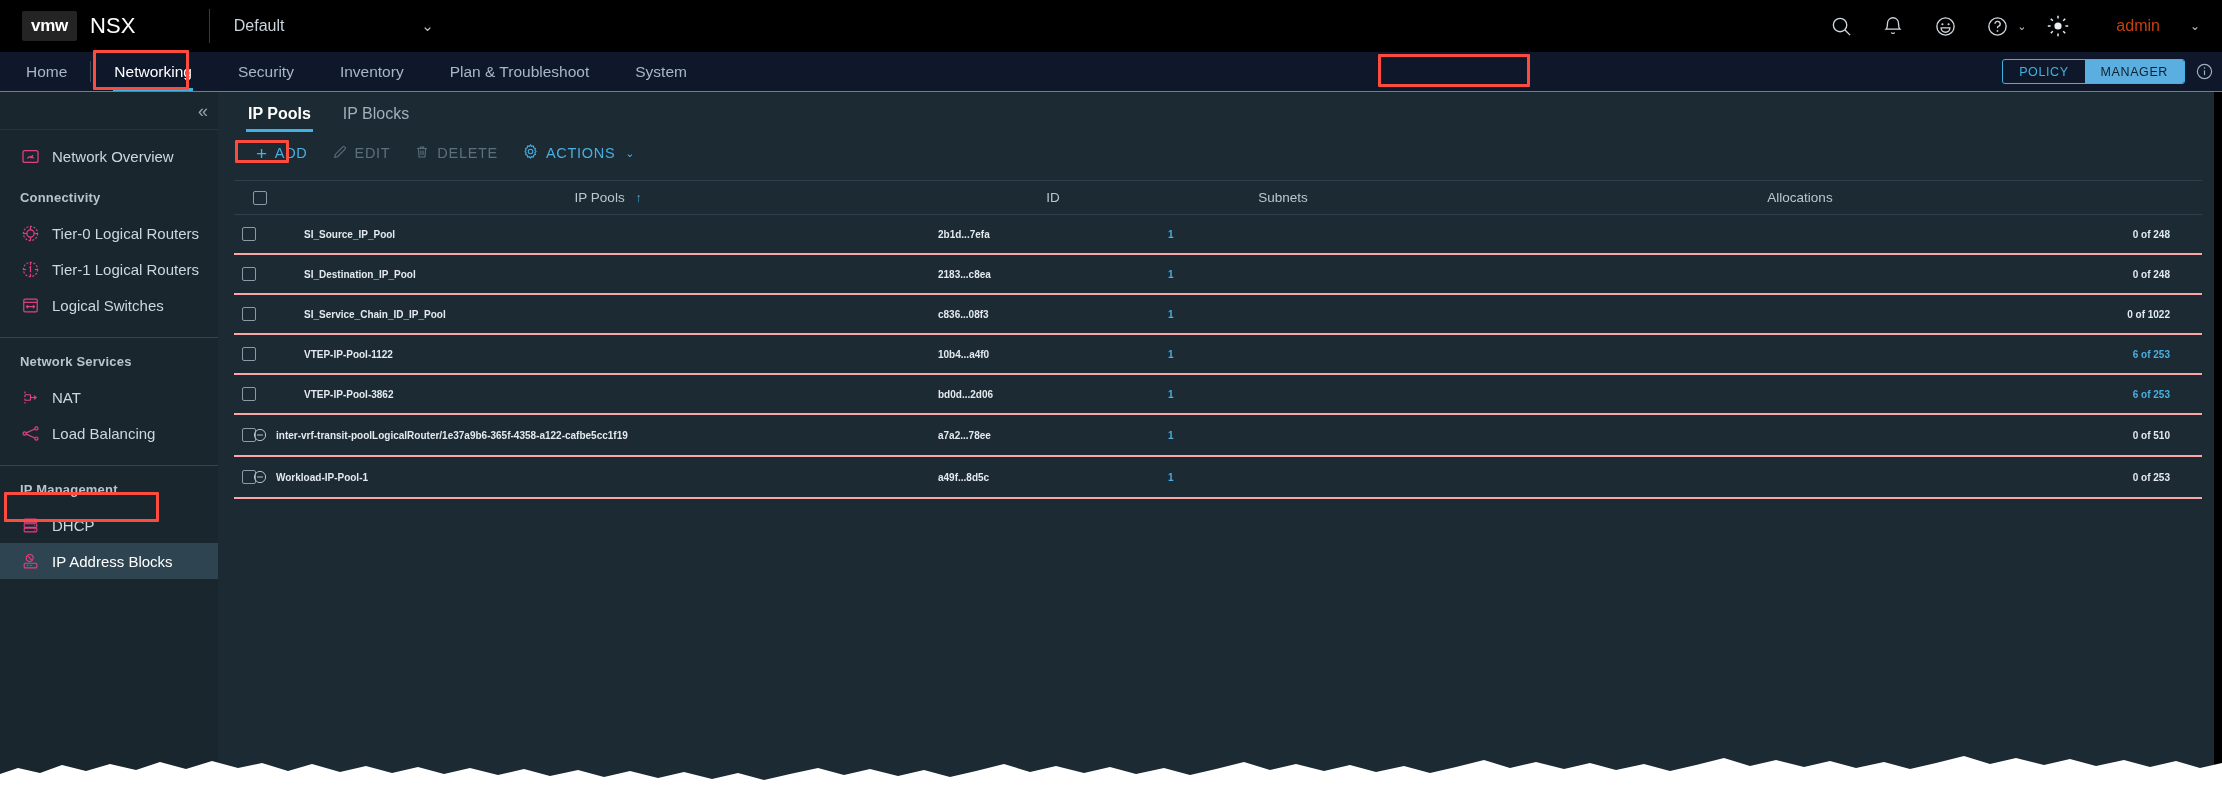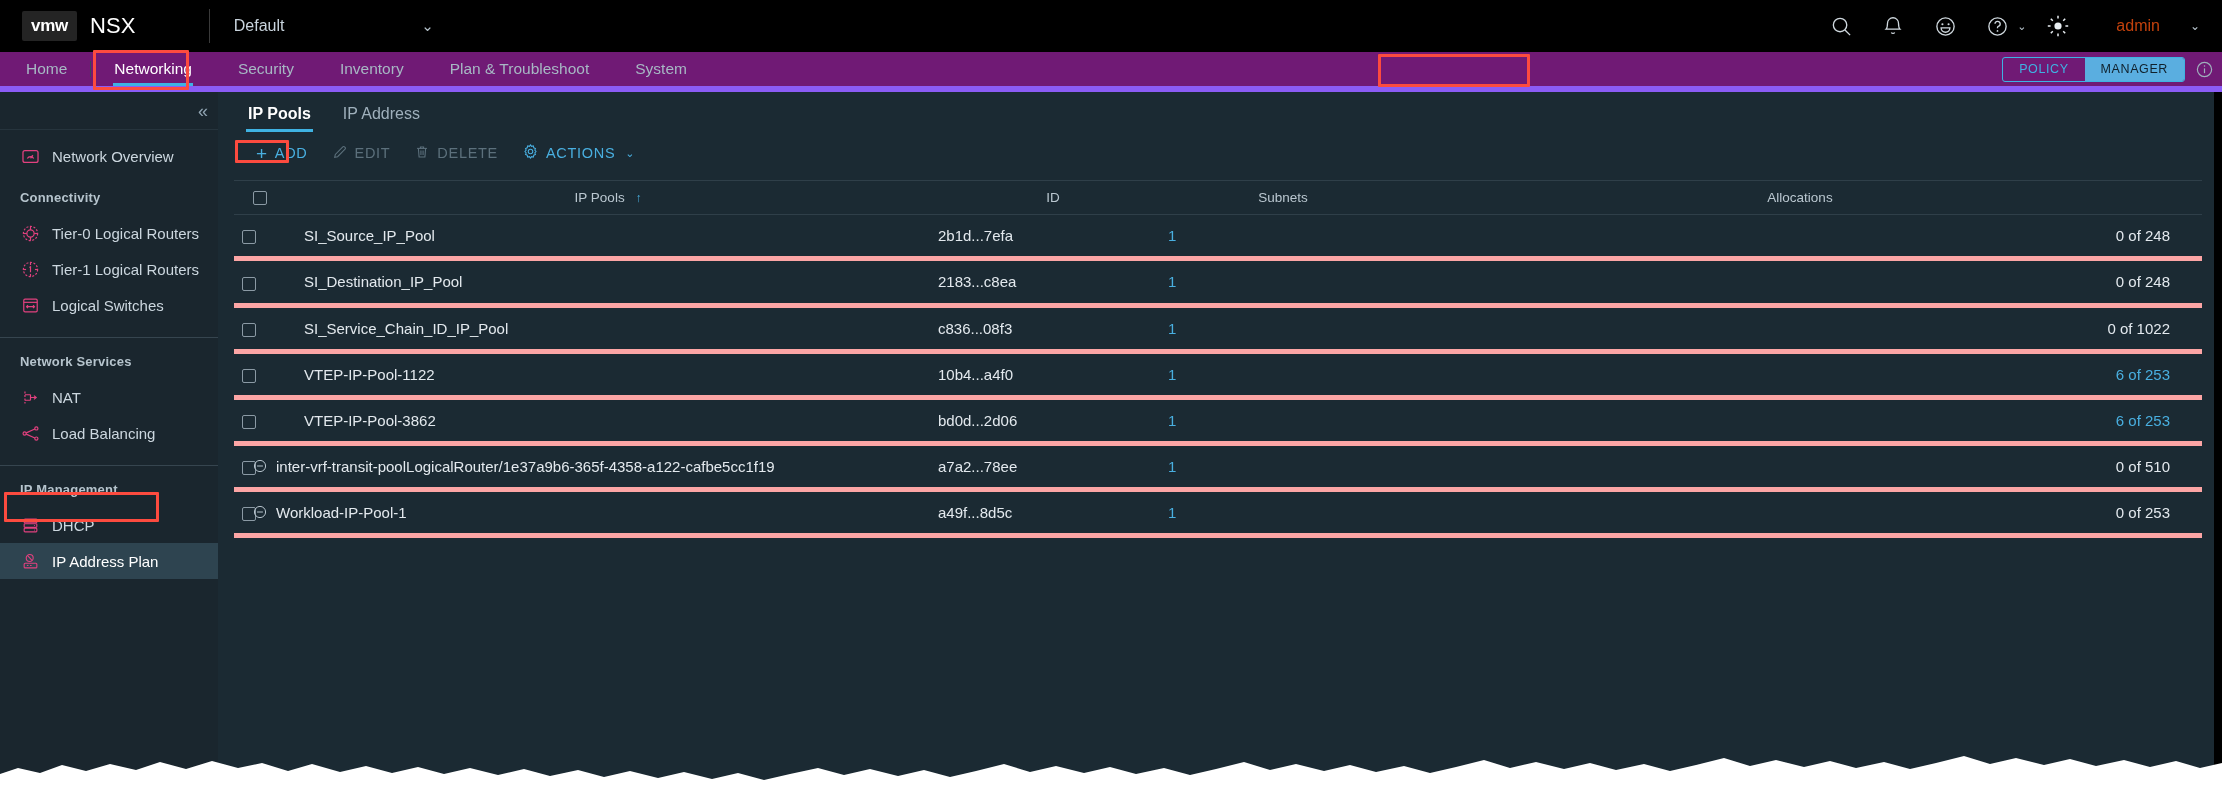--- a/index.html
+++ b/index.html
@@ -46,23 +46,23 @@
   .ticon svg { display: block; }
   .help-group { display: flex; align-items: center; cursor: pointer; }
   .help-group .mini-chev { color: #b8c5ce; font-size: 11px; margin-left: -6px; margin-right: 6px;}
   .user-block { display: flex; align-items: center; gap: 30px; margin-left: 32px; cursor: pointer; }
   .user-name { color: #c2410c; font-size: 16px; }
   .user-chev { color: #b8c5ce; font-size: 12px; }
 
   
   .navbar {
     position: absolute; top: 52px; left: 0; width: 2222px; height: 40px;
-    background: #701a75;
+    background: #0f172a;
     display: flex; align-items: stretch;
-    border-bottom: 6px solid #8b5cf6;
+    border-bottom: 1px solid #8b5cf6;
   }
   .navitem {
     display: flex; align-items: center; padding: 0 23px;
     color: #a7b8c4; font-size: 15.5px; cursor: pointer; position: relative;
   }
   .navitem.first { padding-left: 26px; }
   .navitem.active { color: #ffffff; }
   .navitem.active::after {
     content: ""; position: absolute; bottom: 0; left: 22px; right: 22px; height: 3px;
     background: #3fb2e2;
@@ -141,22 +141,23 @@
   .table-wrap {
     margin: 6px 12px 0 16px;
     border-top: 1px solid #2f3f49;
   }
   table.ippools { width: 100%; border-collapse: collapse; table-layout: fixed; }
   table.ippools th {
     text-align: center; font-size: 13.5px; font-weight: normal; color: #bac7d0;
     padding: 9px 0 9px 0; border-bottom: 1px solid #2f3f49;
   }
   table.ippools td {
-    font-size: 15px; color: #e3e9ee; padding: 12px 0;
-    border-bottom: 5px solid #fca5a5;
+    font-size: 10px; color: #e3e9ee; padding: 12px 0;
+    border-bottom: 2px solid #fca5a5;
+    font-weight: bold;
   }
   .col-cb   { width: 44px; padding-left: 8px !important; }
   .col-name { width: 660px; }
   .col-id   { width: 230px; }
   .col-sub  { width: 230px; }
   .col-alloc{ text-align: right; padding-right: 32px !important; }
   th.col-alloc { text-align: left; padding-right: 0 !important; }
   .sort-arrow { color: #49afe0; font-size: 12px; margin-left: 7px; }
   .cb {
     width: 14px; height: 14px; border: 1px solid #8b9aa5; border-radius: 2px;
@@ -388,32 +389,32 @@
     <div class="side-item selected">
       <span class="side-icon">
         <svg width="19" height="19" viewBox="0 0 24 24" fill="none" stroke="#e2417f" stroke-width="1.4">
           <circle cx="11" cy="7.6" r="4.4"></circle>
           <line x1="8" y1="4.4" x2="14.2" y2="10.8"></line>
           <rect x="4" y="14.2" width="16" height="5.8" rx="1.2"></rect>
           <line x1="7.4" y1="17" x2="9.4" y2="17"></line>
           <line x1="11.4" y1="17" x2="13.4" y2="17"></line>
         </svg>
       </span>
-      <span>IP Address Plan</span>
+      <span>IP Address Blocks</span>
     </div>
   </div>
 
   <div class="main">
 
     <div class="subtabs">
       <div class="subtab active">
         <span>IP Pools</span>
       </div>
       <div class="subtab">
-        <span>IP Address</span>
+        <span>IP Blocks</span>
       </div>
     </div>
 
     <div class="toolbar">
       <div class="tbtn enabled">
         <span class="plus">+</span>
         <span>ADD</span>
       </div>
       <div class="tbtn disabled">
         <span>

